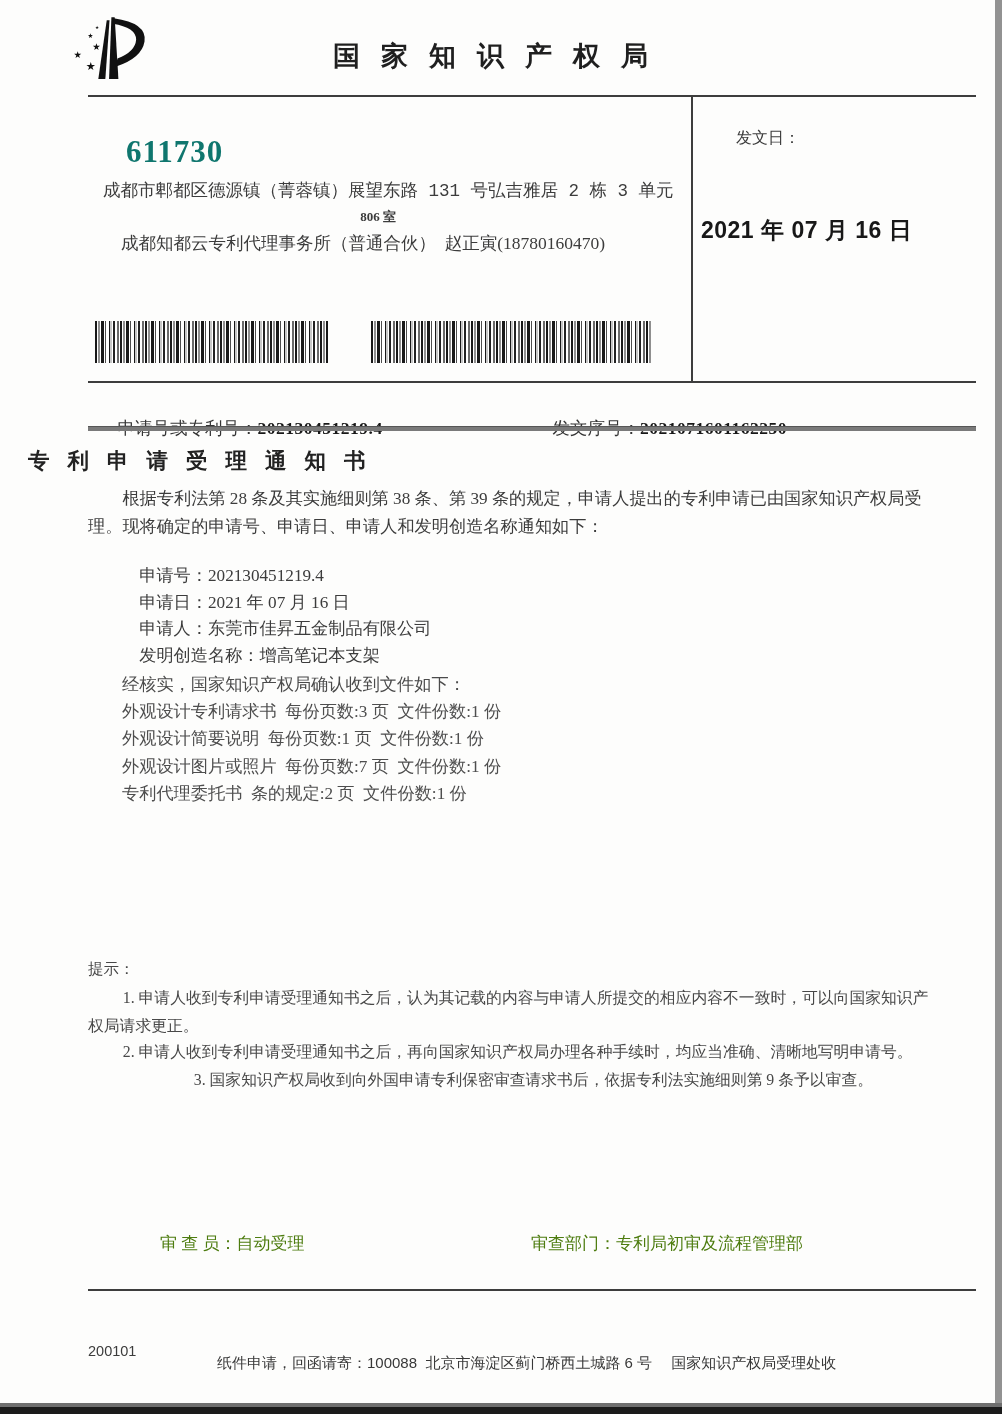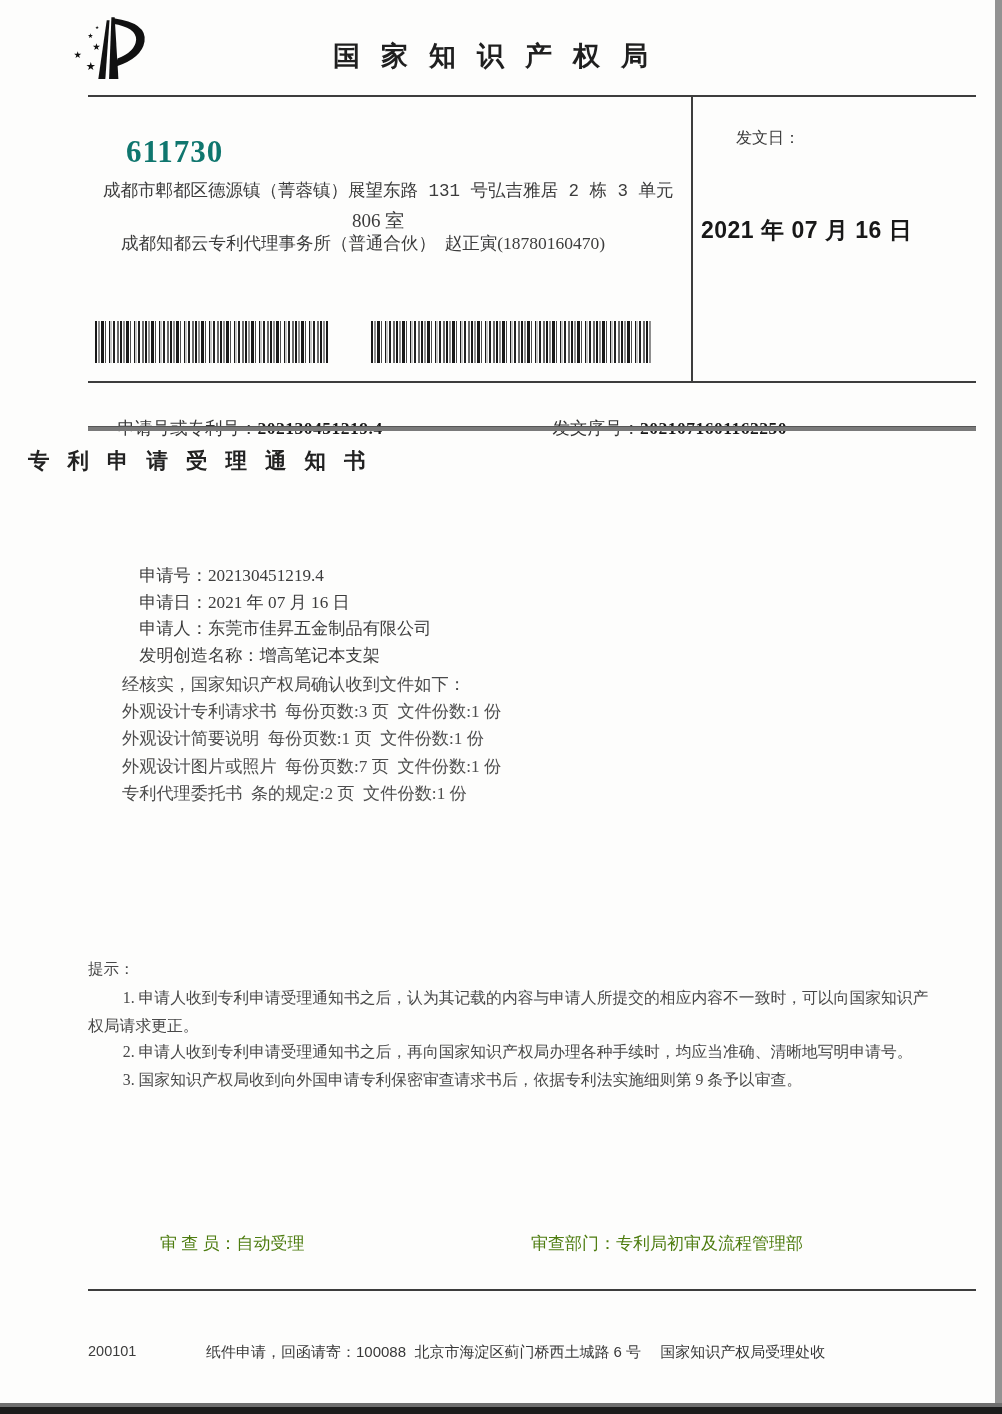--- a/index.html
+++ b/index.html
@@ -22,21 +22,21 @@
   .rule{position:absolute;background:#3d3d3d;}
   .hr-top{left:88px;top:95px;width:888px;height:2px;}
   .vline{left:691px;top:95px;width:2px;height:288px;}
   .hr-mid{left:88px;top:381px;width:888px;height:2px;}
   .hr-mid2{left:88px;top:426px;width:888px;height:4px;background:#7a7a7a;border-top:1px solid #565656;}
   .hr-footer{left:88px;top:1289px;width:888px;height:2px;}
 
   
   .mail-code{left:110px;top:134px;font-size:31px;font-weight:bold;color:#0f766e;letter-spacing:1px;margin-left:16px;}
   .addr1{left:103px;top:179px;width:580px;font-size:17.5px;line-height:25px;font-family:Liberation Mono, monospace;}
-  .addr2{left:88px;top:208px;width:580px;text-align:center;font-size:19px;}
+  .addr2{left:88px;top:208px;width:580px;text-align:center;font-size:13px;font-weight:bold;}
   .agent{left:121px;top:231px;font-size:17.5px;}
 
   
   .date-label{left:736px;top:128px;font-size:16px;}
   .date-value{
     left:701px;top:215px;font-size:23px;font-weight:bold;color:#181818;
     font-family:"Liberation Sans","DejaVu Sans",sans-serif;letter-spacing:.5px;
   }
 
   
@@ -64,33 +64,33 @@
   .para1{left:88px;top:485px;width:844px;font-size:17.2px;line-height:27.5px;text-indent:2em;}
   .fieldline{left:122px;font-size:17.2px;}
   .f0{top:543px;} .f1{top:570px;} .f2{top:596px;} .f3{top:623px;}
   .received-intro{left:122px;top:672px;font-size:17.2px;color:#4b4b4b;}
   .docline{left:122px;font-size:17.2px;color:#4e4e4e;}
   .d0{top:699px;} .d1{top:726px;} .d2{top:754px;} .d3{top:781px;}
 
   
   .tips-heading{left:88px;top:959px;font-size:15.5px;color:#474747;}
   .tip{left:88px;width:856px;font-size:15.8px;line-height:27.5px;text-indent:2.2em;color:#484848;}
-  .t1{top:984px;} .t2{top:1038px;} .t3{top:1066px;}
+  .t1{top:984px;} .t2{top:1038px;} .t3{top:1066px;text-align:center;}
 
   
   .signoff{top:1212px;font-size:17px;color:#4d7c0f;}
   .signoff-left{left:143px;}
   .signoff-right{left:514px;}
 
   
   .footer-codes{left:88px;top:1295px;font-family:"Liberation Sans","DejaVu Sans",sans-serif;
     font-size:14.5px;line-height:22.5px;color:#3c3c3c;}
   .footer-text{left:205px;top:1295px;width:750px;font-family:"Liberation Sans","DejaVu Sans",sans-serif;
     font-size:15px;line-height:22.5px;color:#383838;}
-  .footer-text p{margin:1px;}
+  .footer-text p{margin:12px;}
 
   
   .edge-right{position:absolute;right:0;top:0;width:7px;height:100%;background:#929292;}
   .edge-bottom{position:absolute;left:0;bottom:0;width:100%;height:11px;
     background:linear-gradient(#6f6f6f 0 38%,#1b1b1b 38%);}
 </style>
 </head>
 <body>
 
 <div class="page">
@@ -126,20 +126,21 @@
   <div class="abs numrow numrow-app">
     <span>申请号或专利号：</span><span class="numval">202130451219.4</span>
   </div>
   <div class="abs numrow numrow-serial">
     <span>发文序号：</span><span class="numval">2021071601162250</span>
   </div>
 
   <div class="rule hr-mid2"></div>
 
   <div class="abs notice-title">专利申请受理通知书</div>
+  <div class="abs para1">根据专利法第 28 条及其实施细则第 38 条、第 39 条的规定，申请人提出的专利申请已由国家知识产权局受理。现将确定的申请号、申请日、申请人和发明创造名称通知如下：</div>
 
   <div class="abs fieldline f0">
     <span>申请号：</span><span>202130451219.4</span>
   </div>
   <div class="abs fieldline f1">
     <span>申请日：</span><span>2021 年 07 月 16 日</span>
   </div>
   <div class="abs fieldline f2">
     <span>申请人：</span><span>东莞市佳昇五金制品有限公司</span>
   </div>

